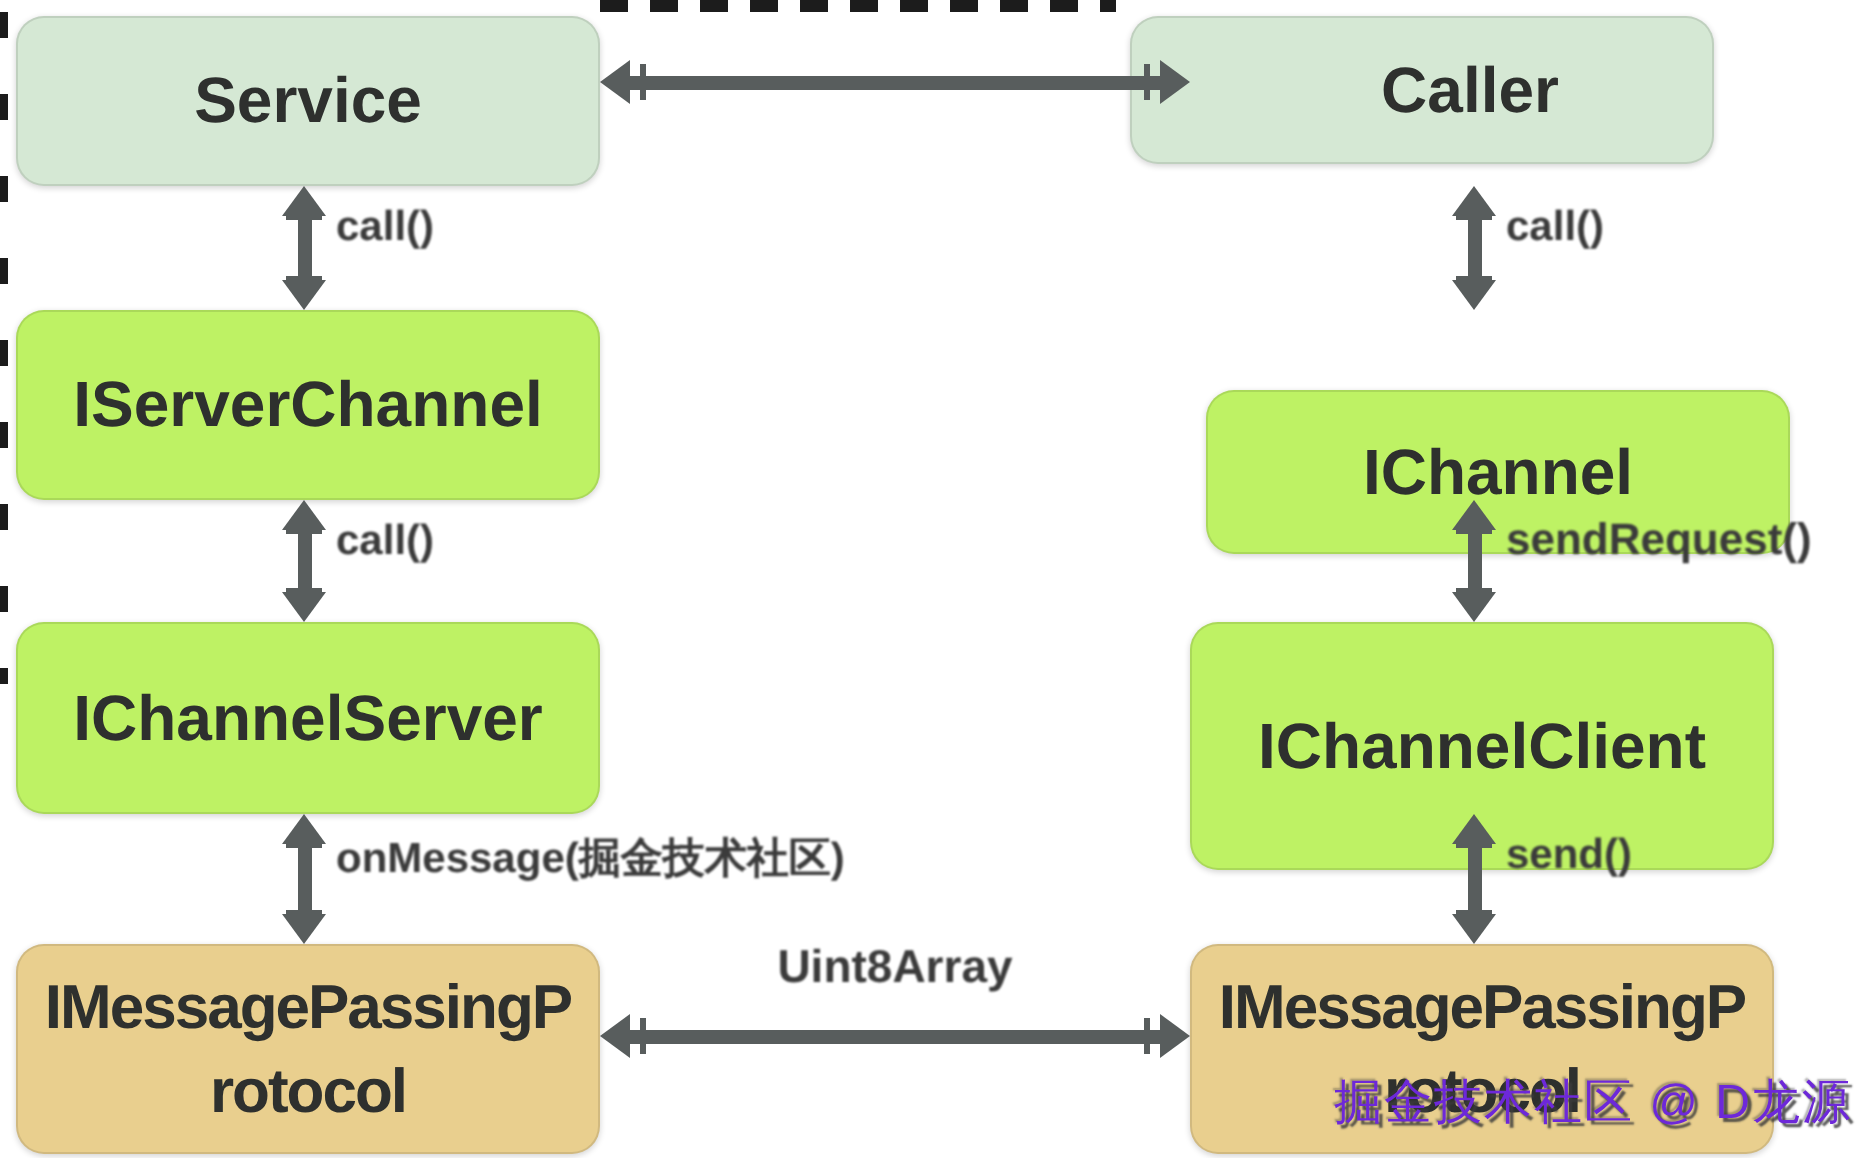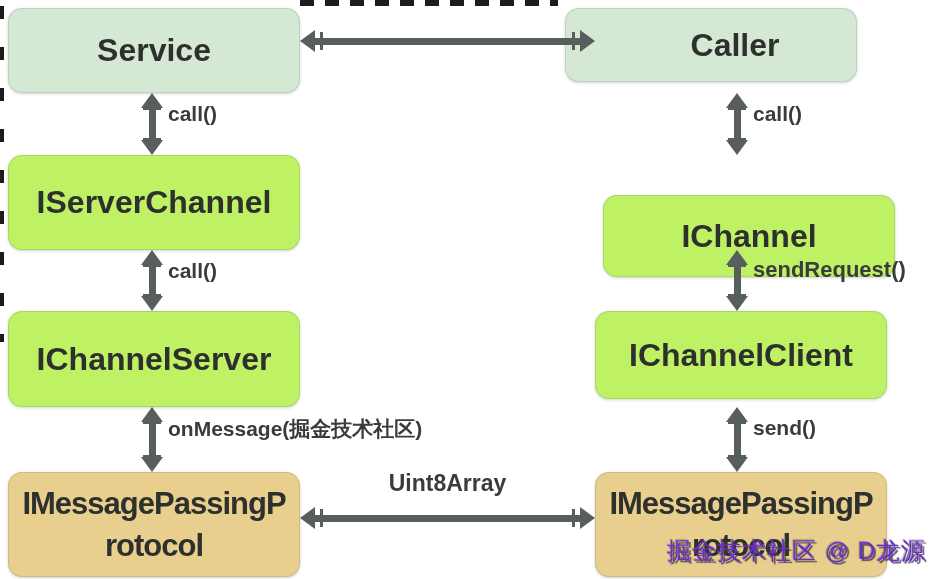--- a/index.html
+++ b/index.html
@@ -24,21 +24,21 @@
   .green{background:#d5e8d4;}
   .blue{background:#bef264;}
   .tan{background:#e9cf8e;}
   .node .lbl{font-size:32px;line-height:1.2;white-space:nowrap;}
   .node .lbl2{font-size:31px;letter-spacing:-1px;line-height:1.35;white-space:nowrap;}
   #n-service{left:8px;top:8px;height:85px;text-align:right;}
   #n-caller{left:565px;top:8px;height:74px;padding-left:48px;}
   #n-iserverchannel{left:8px;top:155px;height:95px;}
   #n-ichannel{left:603px;top:155px;height:82px;margin-top:40px;}
   #n-ichannelserver{left:8px;top:311px;height:96px;}
-  #n-ichannelclient{left:595px;top:311px;height:88px;}
+  #n-ichannelclient{left:595px;top:311px;height:124px;}
   #n-imp-left{left:8px;top:472px;height:105px;}
   #n-imp-right{left:595px;top:472px;height:105px;}
   
   .vconn{position:absolute;width:22px;}
   .vshaft{position:absolute;left:8px;top:6px;bottom:6px;width:7px;background:var(--arrow);}
   .head{position:absolute;width:0;height:0;}
   .head-up{left:0;top:0;border-left:11px solid transparent;border-right:11px solid transparent;border-bottom:15px solid var(--arrow);}
   .head-down{left:0;bottom:0;border-left:11px solid transparent;border-right:11px solid transparent;border-top:15px solid var(--arrow);}
   .vtick{position:absolute;left:2px;width:18px;height:3px;background:var(--arrow);}
   .vtick.t{top:14px;} .vtick.b{bottom:14px;}

